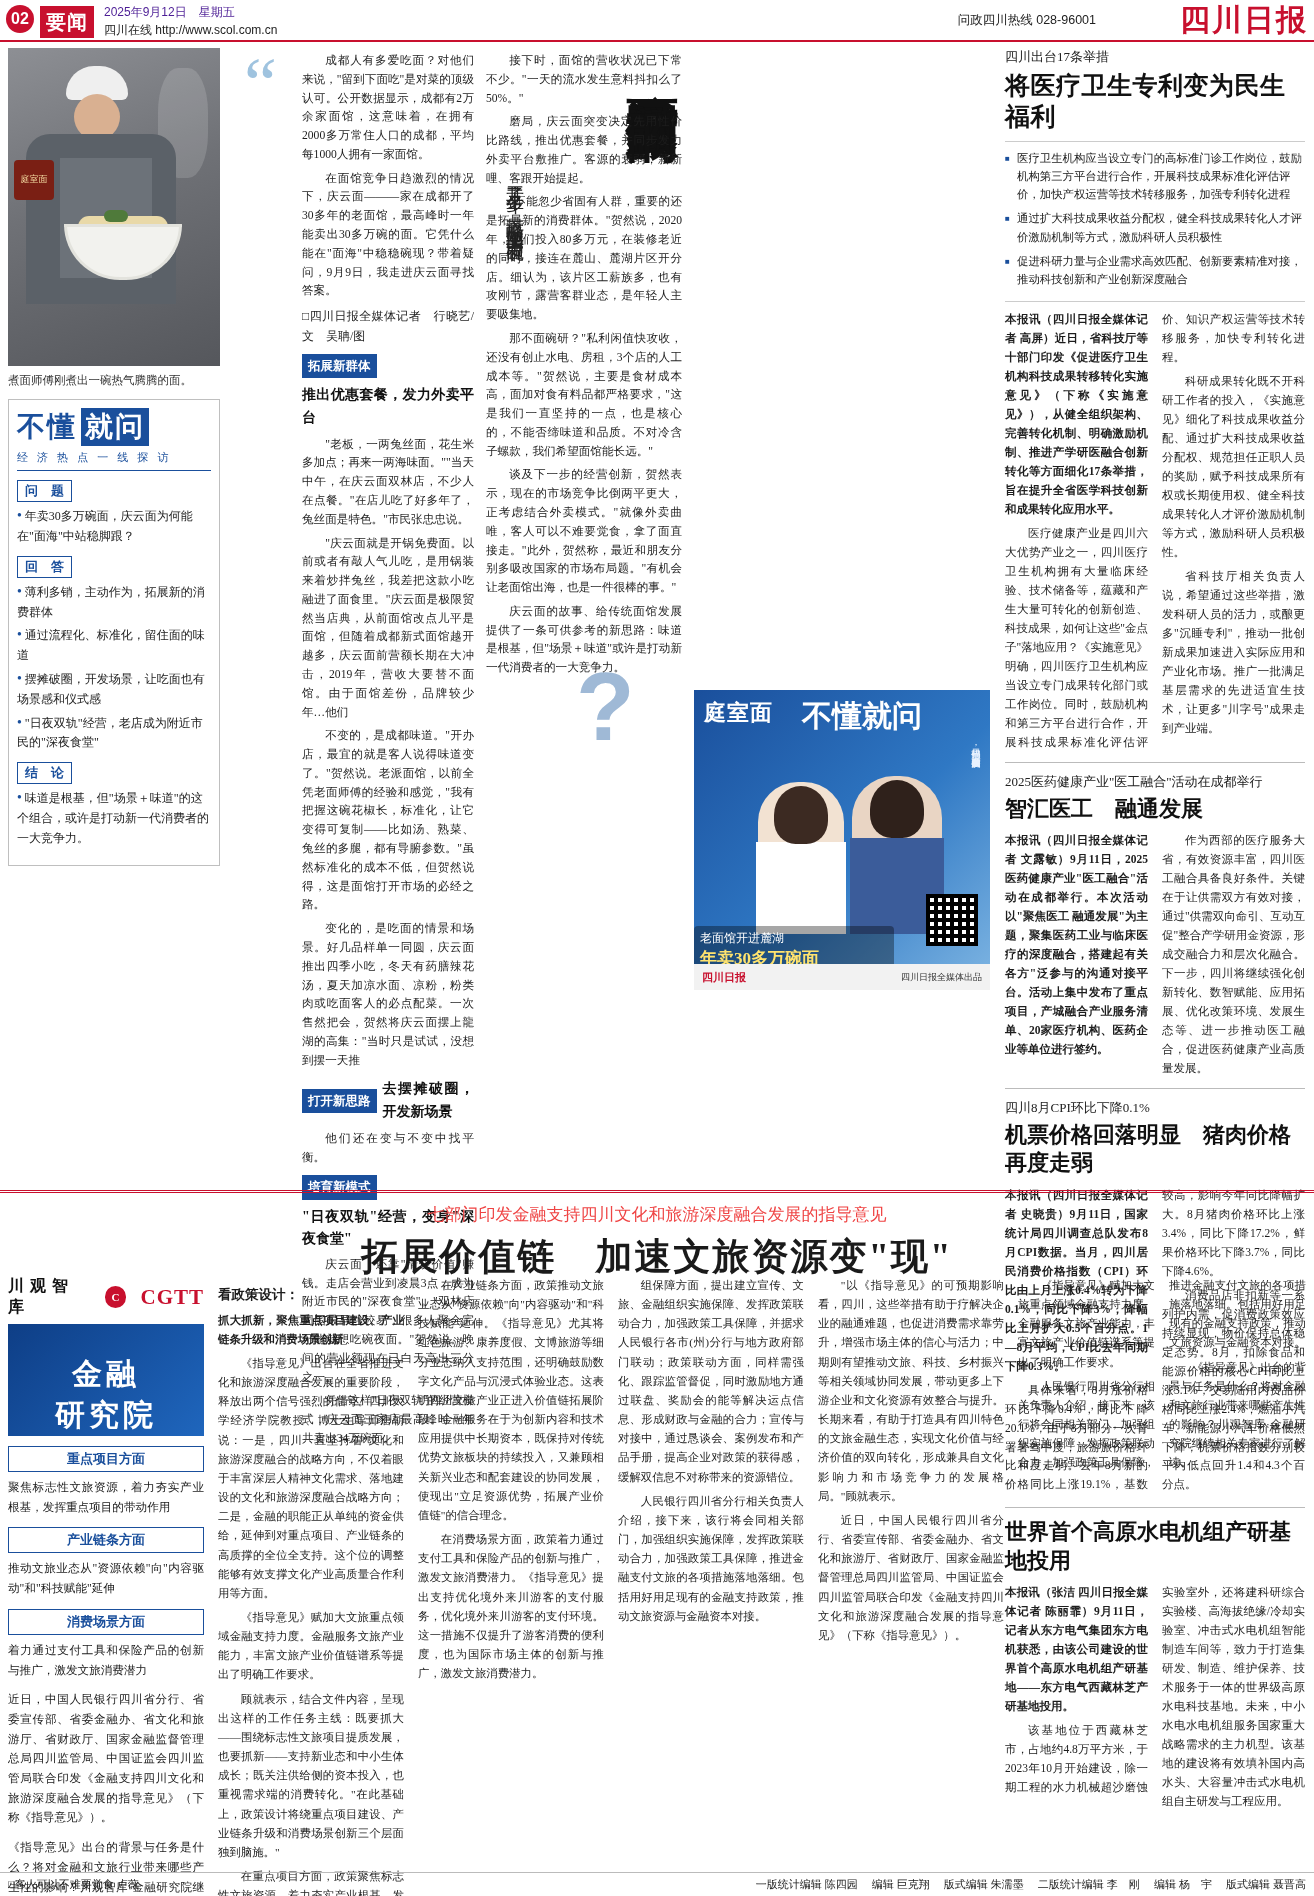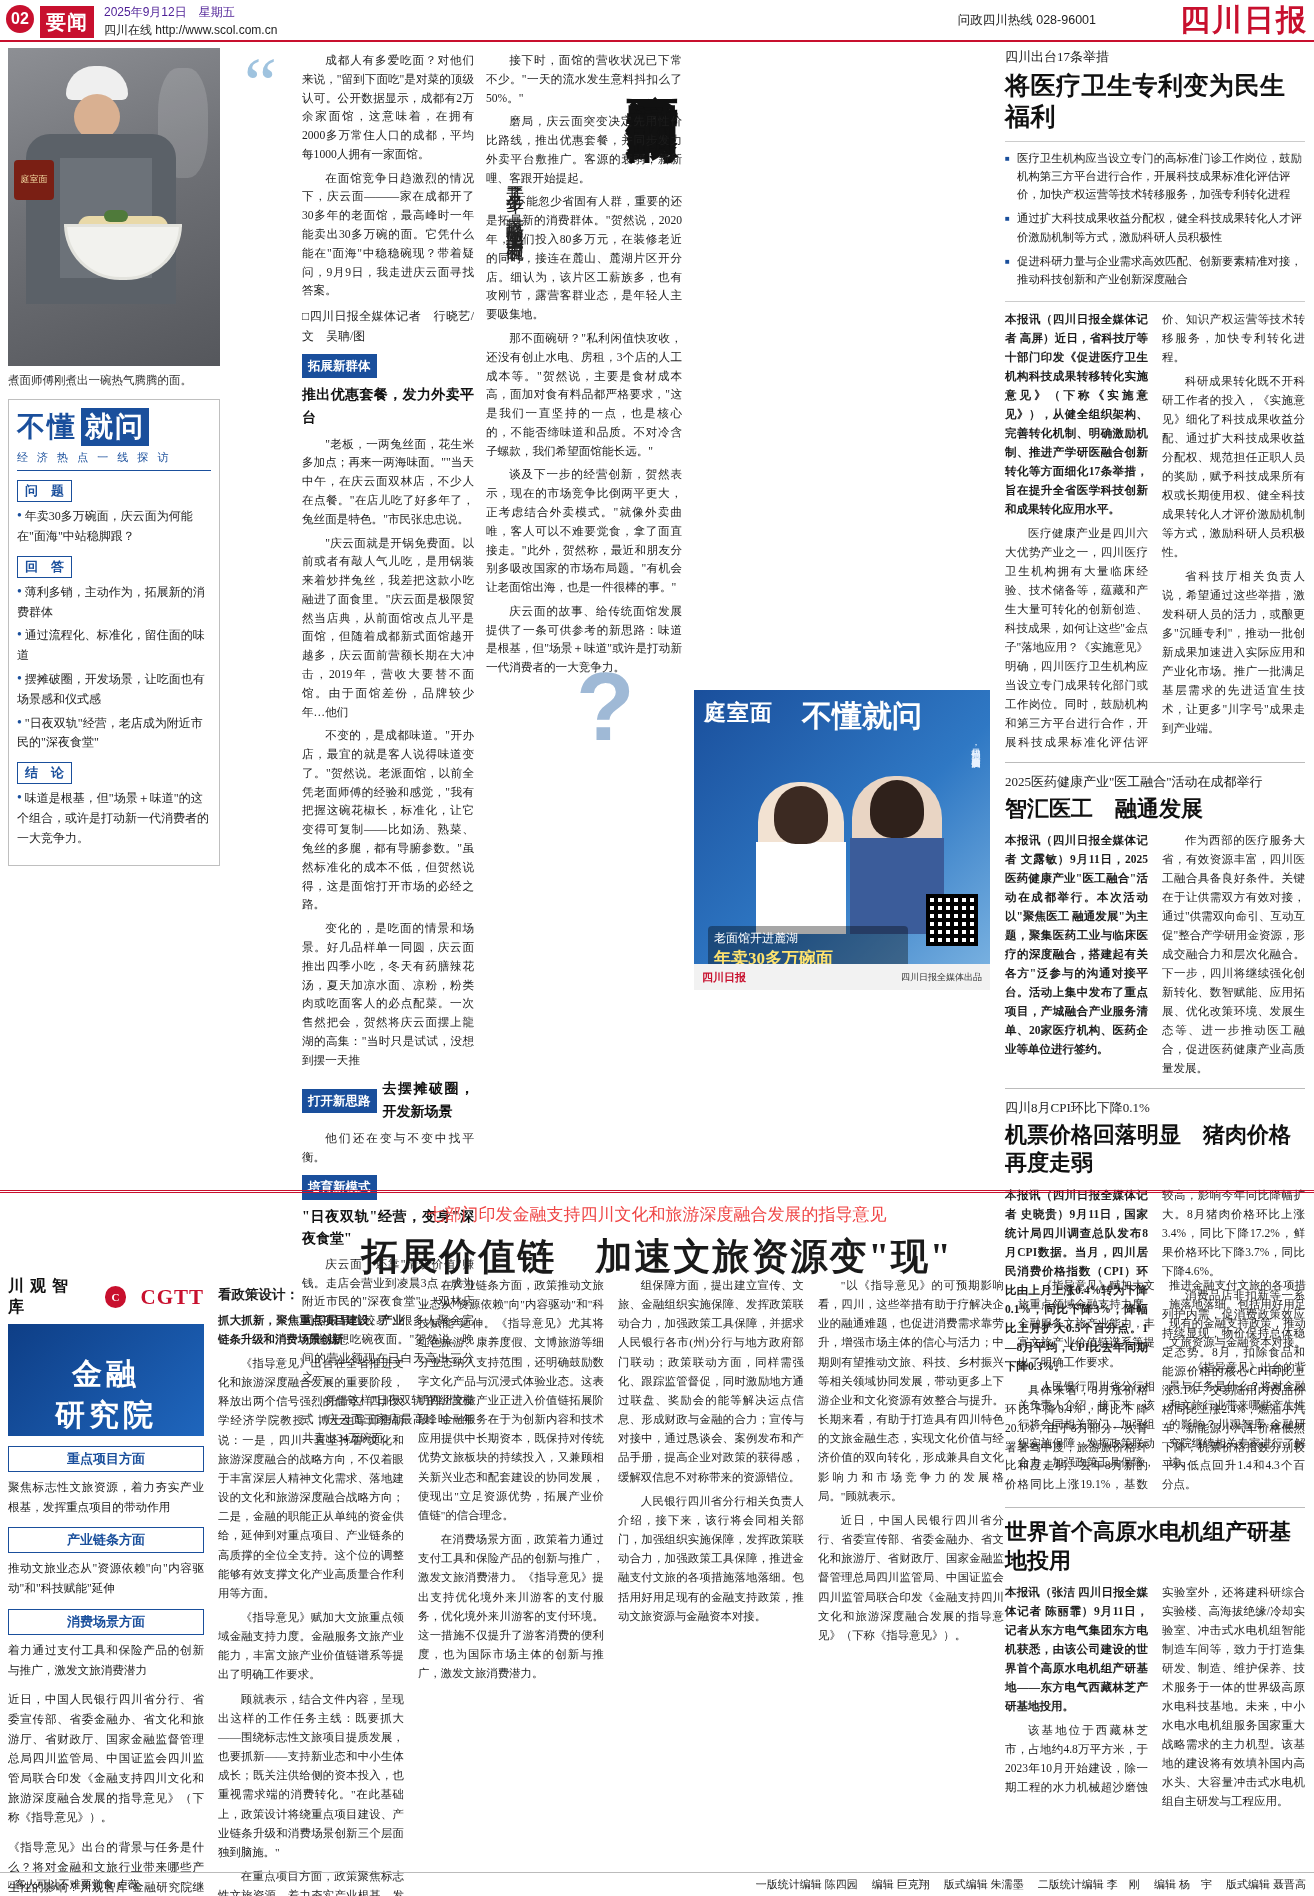--- a/index.html
+++ b/index.html
@@ -102,21 +102,21 @@
   }
   .ad .ad-brand{position:absolute;left:10px;top:8px;font-size:22px;font-weight:bold;color:#fff;letter-spacing:1px;}
   .ad .ad-q{position:absolute;left:108px;top:6px;font-size:30px;font-weight:bold;color:#fff;}
   .ad .ad-tip{position:absolute;right:8px;top:52px;font-size:9px;color:#eaf3ff;writing-mode:vertical-rl;}
   .ad .p1{position:absolute;left:64px;top:92px;width:86px;height:150px;background:#f2e2d2;border-radius:40px 40px 0 0;}
   .ad .p2{position:absolute;left:158px;top:86px;width:90px;height:156px;background:#e9d5c4;border-radius:42px 42px 0 0;}
   .ad .p1h{position:absolute;left:80px;top:96px;width:54px;height:58px;background:#3c2a22;border-radius:50% 50% 40% 40%;}
   .ad .p2h{position:absolute;left:176px;top:90px;width:54px;height:58px;background:#2f211b;border-radius:50% 50% 40% 40%;}
   .ad .shirt1{position:absolute;left:62px;top:152px;width:90px;height:92px;background:#ffffff;}
   .ad .shirt2{position:absolute;left:156px;top:148px;width:94px;height:96px;background:#3b5c9a;}
-  .ad .band{position:absolute;left:14px;top:236px;width:200px;height:50px;background:rgba(0,0,0,.35);border-radius:4px;padding:4px 6px;}
+  .ad .band{position:absolute;left:0;top:236px;width:200px;height:50px;background:rgba(0,0,0,.35);border-radius:4px;padding:4px 6px;}
   .ad .band .l1{font-size:12px;}
   .ad .band .l2{font-size:17px;font-weight:bold;color:#ffe36e;}
   .ad .band .l3{font-size:17px;font-weight:bold;color:#ffe36e;}
   .ad .qr{position:absolute;right:12px;bottom:44px;width:52px;height:52px;background:#fff;}
   .ad .qr i{display:block;width:100%;height:100%;background:
      repeating-linear-gradient(90deg,#000 0 4px,#fff 4px 8px),
      repeating-linear-gradient(0deg,#000 0 4px,transparent 4px 8px);
      background-blend-mode:multiply;}
   .ad .foot{position:absolute;left:0;bottom:0;width:100%;height:26px;background:#f2f2f2;color:#333;font-size:9px;display:flex;align-items:center;justify-content:space-between;padding:0 8px;}
   .ad .foot .red{color:#c8102e;font-weight:bold;font-size:11px;}

